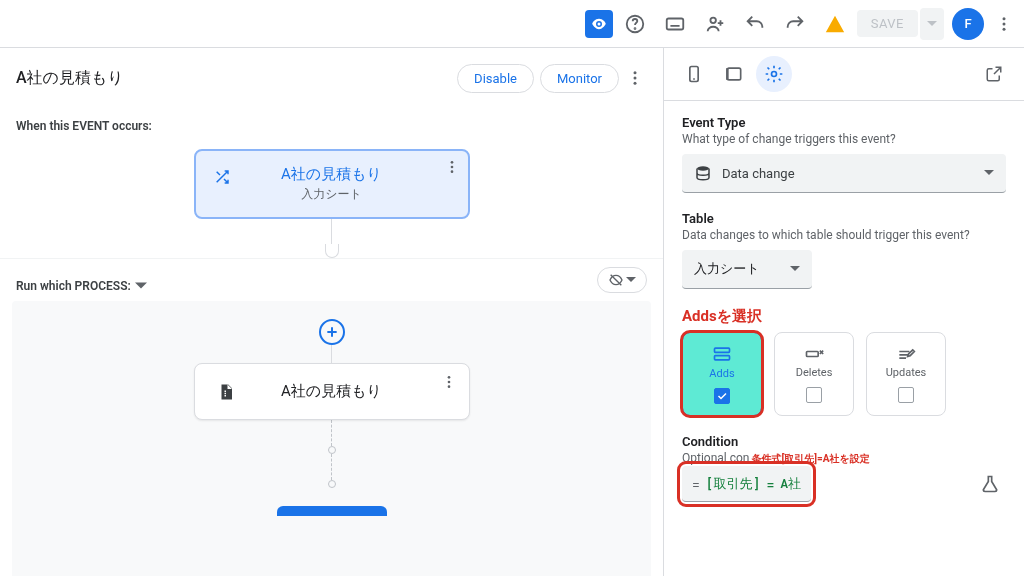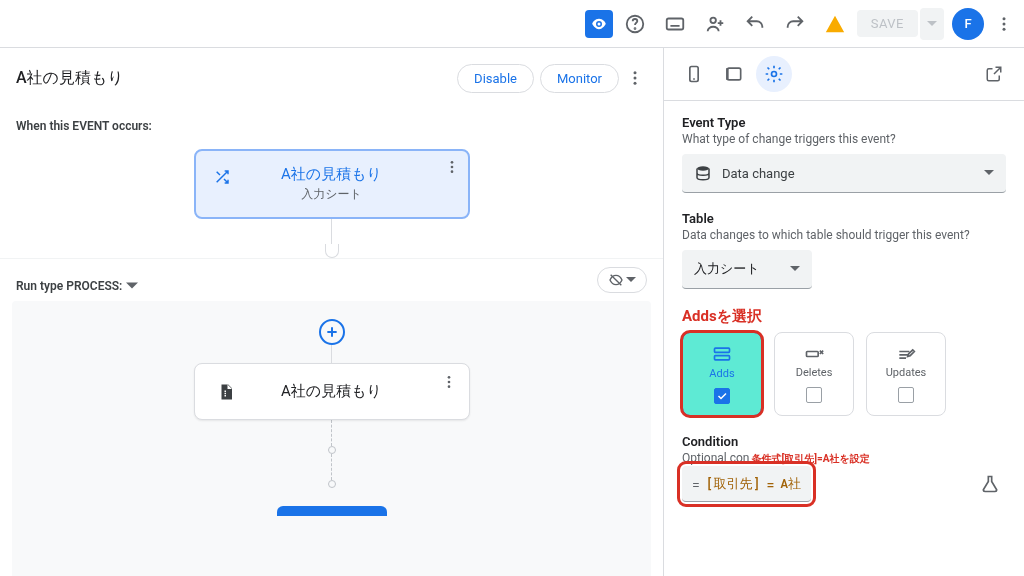--- a/index.html
+++ b/index.html
@@ -71,21 +71,21 @@
     .opt-card { width: 80px; height: 84px; border: 1px solid #dadce0; border-radius: 8px; display: flex; flex-direction: column; align-items: center; justify-content: center; gap: 4px; font-size: 11px; color: #5f6368; cursor: pointer; position: relative; }
     .opt-card.active { border-color: #1a73e8; background: #5eead4; color: #1a73e8; }
     .opt-card .chk { width: 16px; height: 16px; border: 1.5px solid #9aa0a6; border-radius: 2px; margin-top: 4px; display: flex; align-items: center; justify-content: center; }
     .opt-card.active .chk { background: #1a73e8; border-color: #1a73e8; color: #fff; }
     .opt-card .opt-ic { font-size: 18px; color: inherit; }
     .red-outline { outline: 3px solid #d93025; outline-offset: -1px; border-radius: 8px; }
 
     .cond-row { display: flex; align-items: center; gap: 8px; }
     .cond-box { flex: 0 0 auto; background: #f1f3f4; border-radius: 4px; padding: 8px 10px; border-bottom: 1px solid #9aa0a6; display: flex; align-items: center; gap: 6px; font-family: 'Roboto Mono', monospace; font-size: 13px; }
     .cond-box .eq { color: #5f6368; }
-    .cond-box .col { color: #a16207; font-weight: 500; }
+    .cond-box .col { color: #15803d; font-weight: 500; }
     .flask-wrap { flex: 1; display: flex; justify-content: flex-end; padding-right: 6px; }
     .flask { color: #5f6368; cursor: pointer; }
     .cond-red { outline: 3px solid #d93025; outline-offset: 2px; border-radius: 4px; }
 
     svg { display: block; }
   </style>
 </head>
 <body>
 
 <div class="top-toolbar">
@@ -180,21 +180,21 @@
             </svg>
         </div>
         <div class="event-card-title">A社の見積もり</div>
         <div class="event-card-sub">入力シート</div>
       </div>
       <div class="connector-line"></div>
       <div class="connector-notch"></div>
 
       <div class="divider-row">
         <div class="section-label run" style="padding:0">
-          <span>Run type PROCESS:</span>
+          <span>Run which PROCESS:</span>
           <span style="color:#5f6368">
             <svg width="12" height="12" viewBox="0 0 10 10" fill="currentColor">
                 <path d="M0 2l5 5 5-5z"></path>
               </svg>
           </span>
         </div>
         <div class="eye-pill">
           <svg width="16" height="16" viewBox="0 0 24 24" fill="none" stroke="currentColor" stroke-width="2">
               <path d="M3 12s3-7 9-7 9 7 9 7-3 7-9 7-9-7-9-7z"></path>
               <path d="M4 4l16 16"></path>

